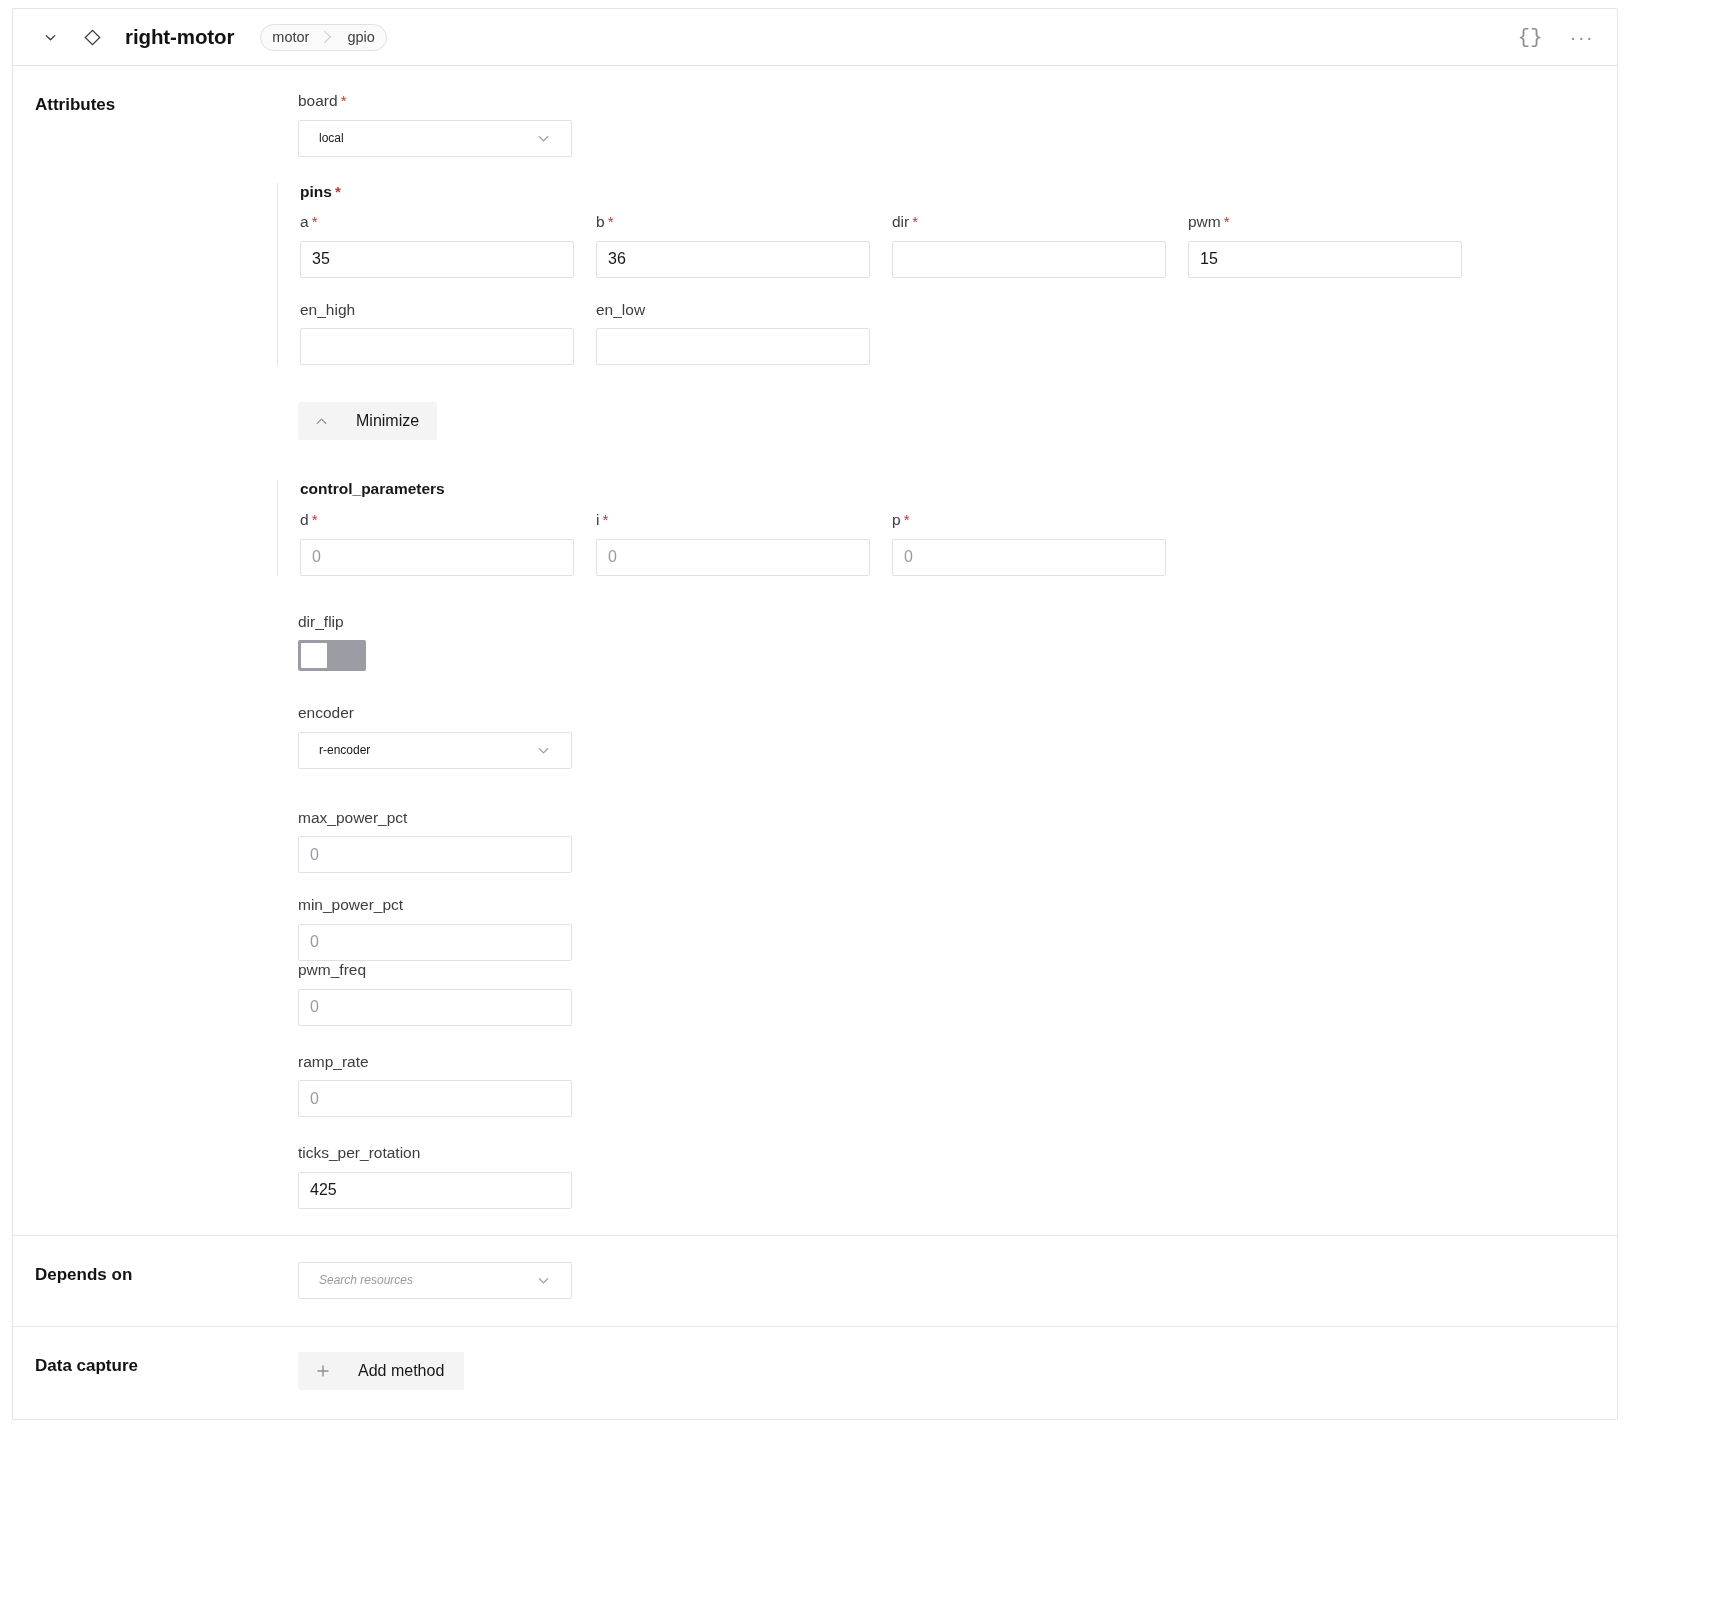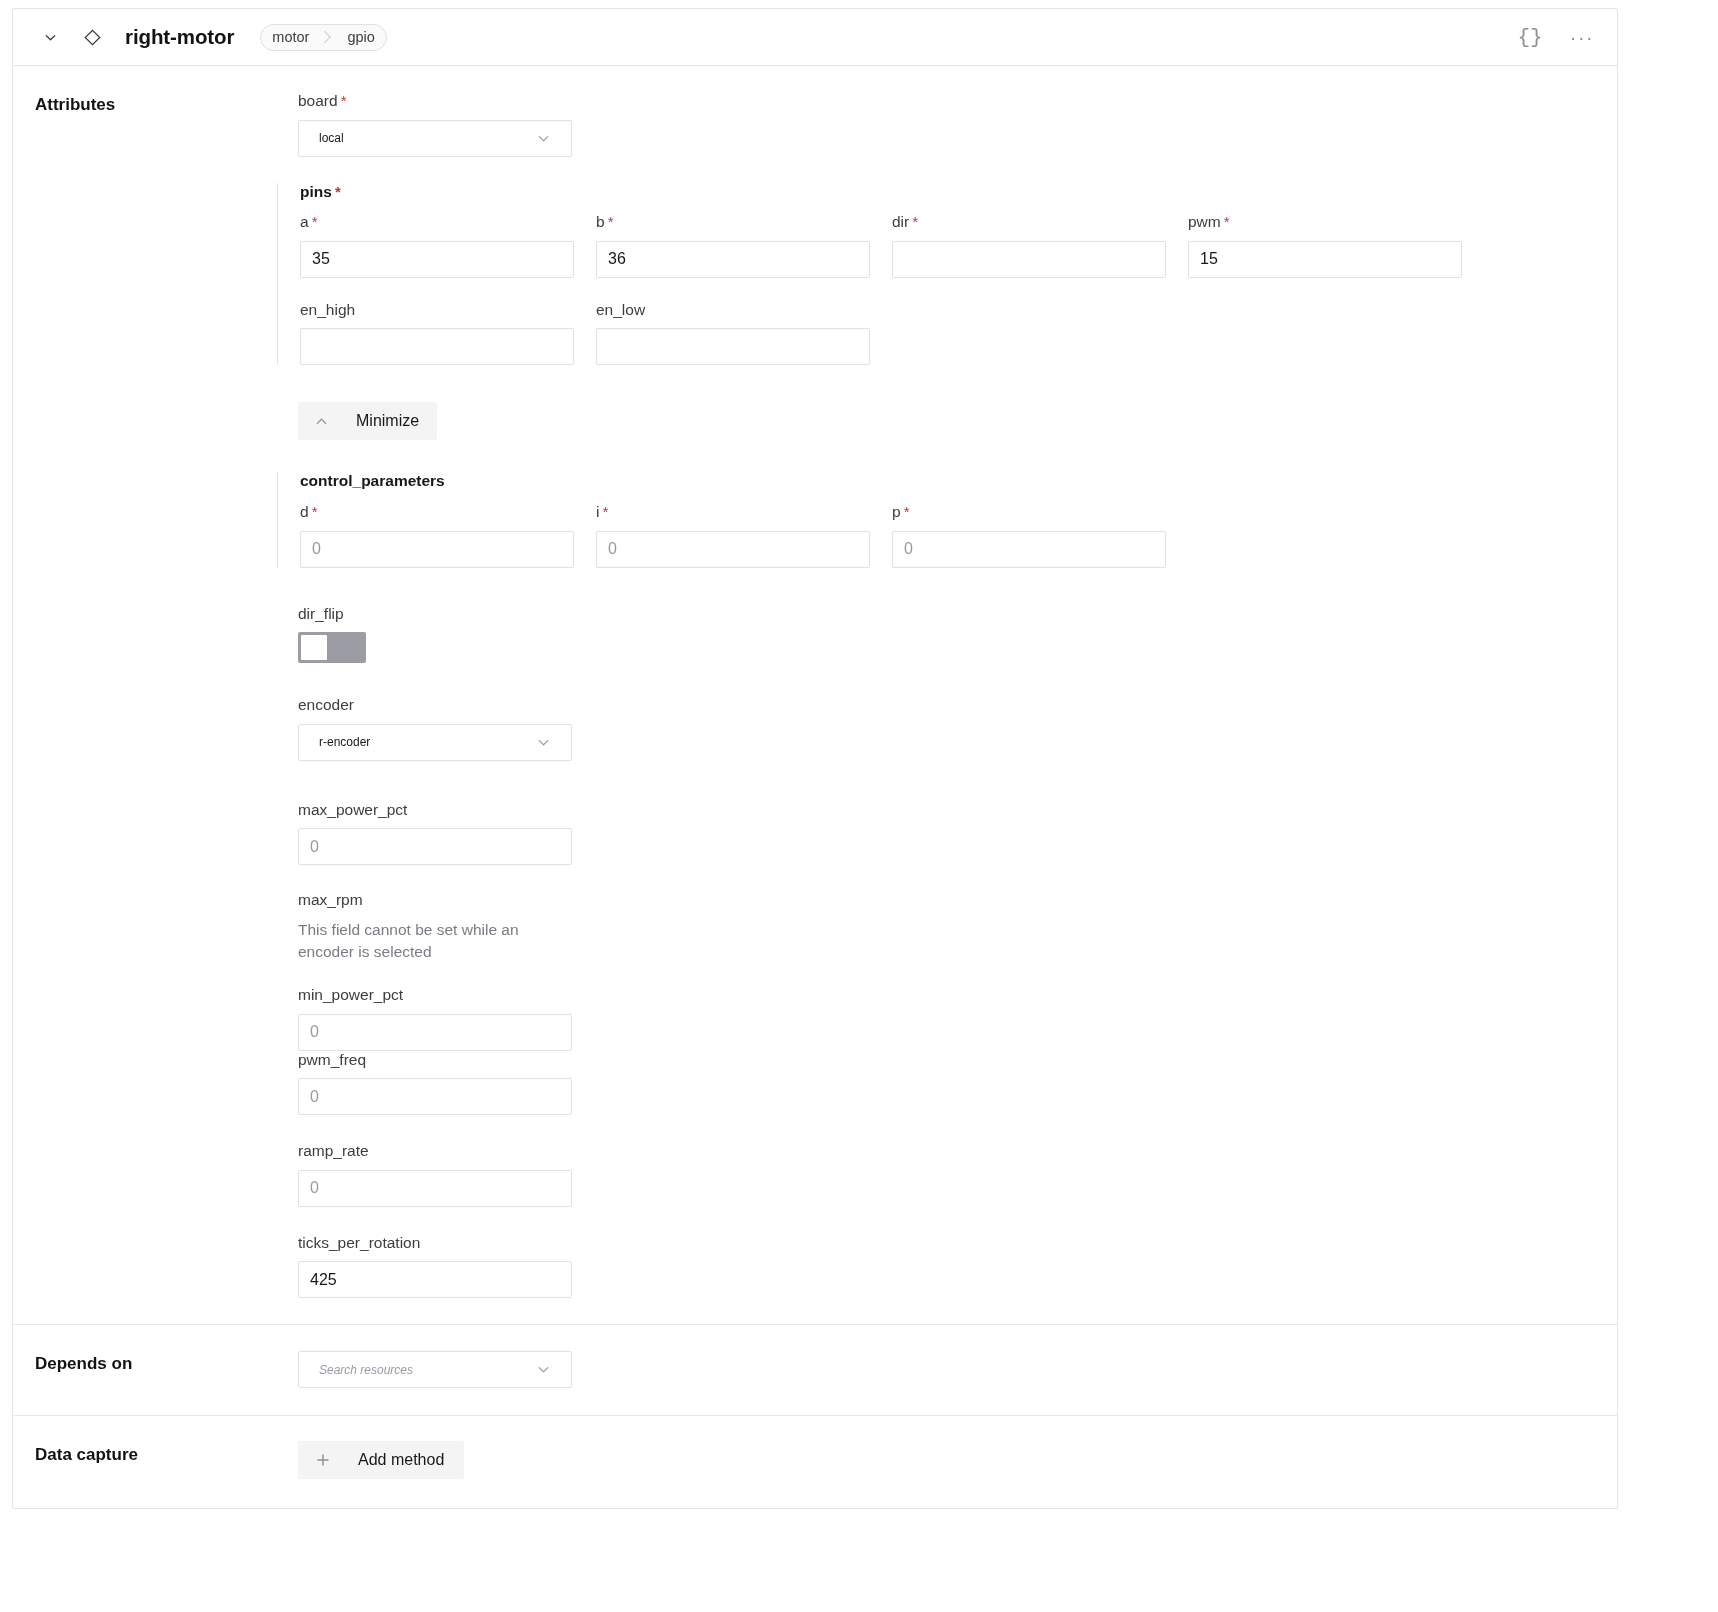--- a/index.html
+++ b/index.html
@@ -300,21 +300,21 @@
         <button class="btn">
           <span class="bi">
               <svg width="15" height="15" viewBox="0 0 16 16" fill="none" stroke="currentColor" stroke-width="1.4" stroke-linecap="round" stroke-linejoin="round">
                 <path d="M3.5 10L8 5.5L12.5 10"></path>
               </svg>
             </span>
           <span>Minimize</span>
         </button>
       </div>
 
-      <div class="group" style="margin-top:32px;">
+      <div class="group" style="margin-top:40px;">
         <div class="fld-label bold" style="margin-bottom:12px;">control_parameters</div>
         <div class="grid3">
           <div>
             <div class="fld-label"><span>d</span><span class="req">*</span></div>
             <div class="input ph">0</div>
           </div>
           <div></div>
           <div>
             <div class="fld-label"><span>i</span><span class="req">*</span></div>
             <div class="input ph">0</div>
@@ -344,24 +344,20 @@
               </svg>
             </span>
         </div>
       </div>
 
       <div style="padding-left:22px;margin-top:40px;">
         <div class="fld-label">max_power_pct</div>
         <div class="input ph w-input">0</div>
       </div>
 
-      <div style="padding-left:22px;margin-top:26px;">
-        <div class="fld-label">max_rpm</div>
-        <div class="help">This field cannot be set while an encoder is selected</div>
-      </div>
 
       <div style="padding-left:22px;margin-top:23px;">
         <div class="fld-label">min_power_pct</div>
         <div class="input ph w-input">0</div>
       </div>
 
       <div style="padding-left:22px;">
         <div class="fld-label">pwm_freq</div>
         <div class="input ph w-input">0</div>
       </div>

